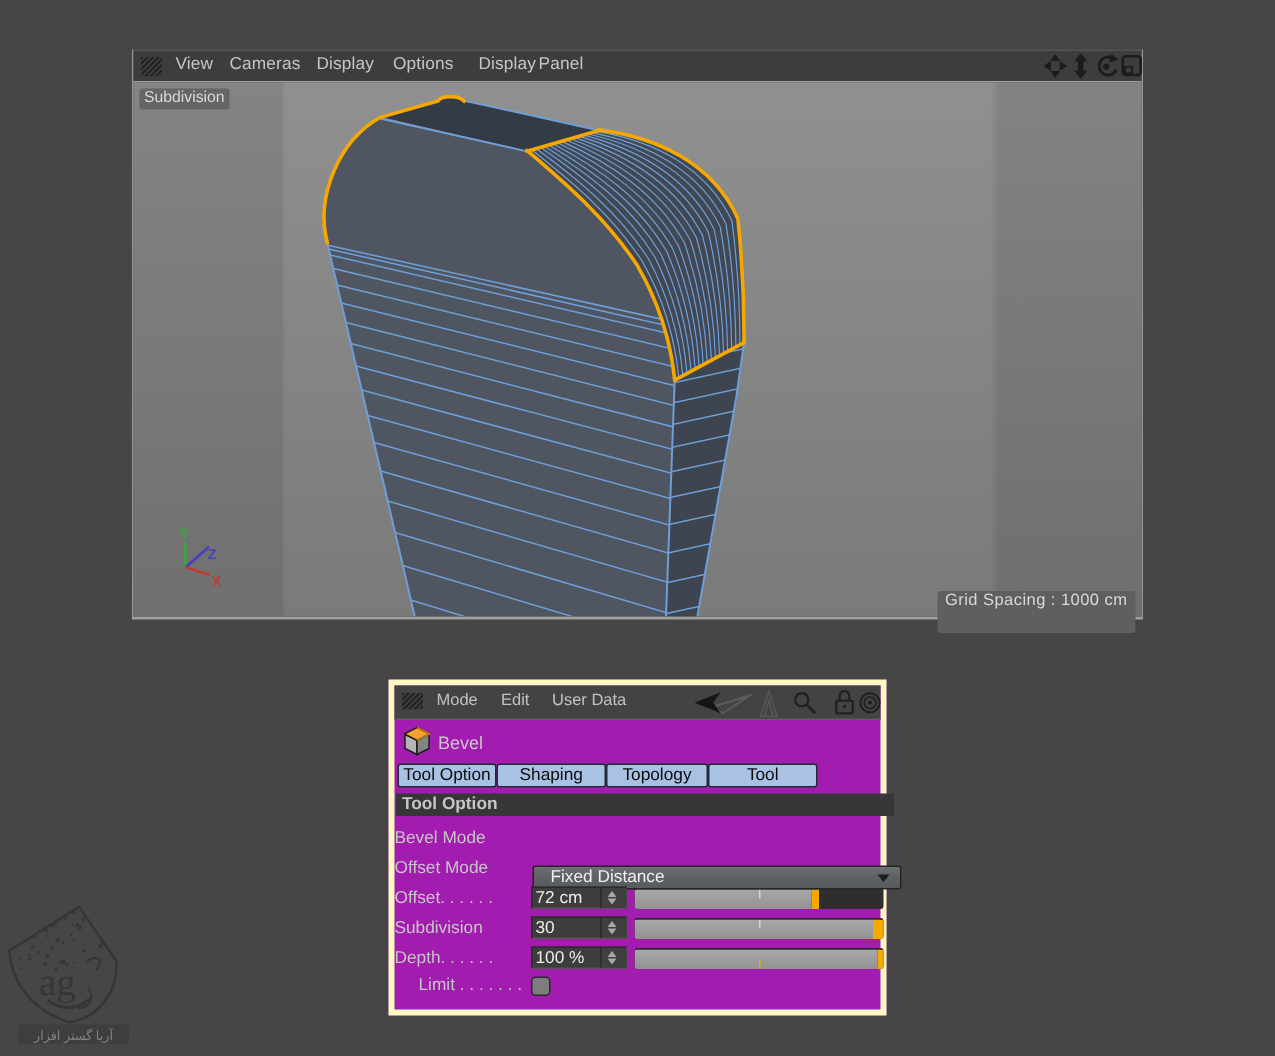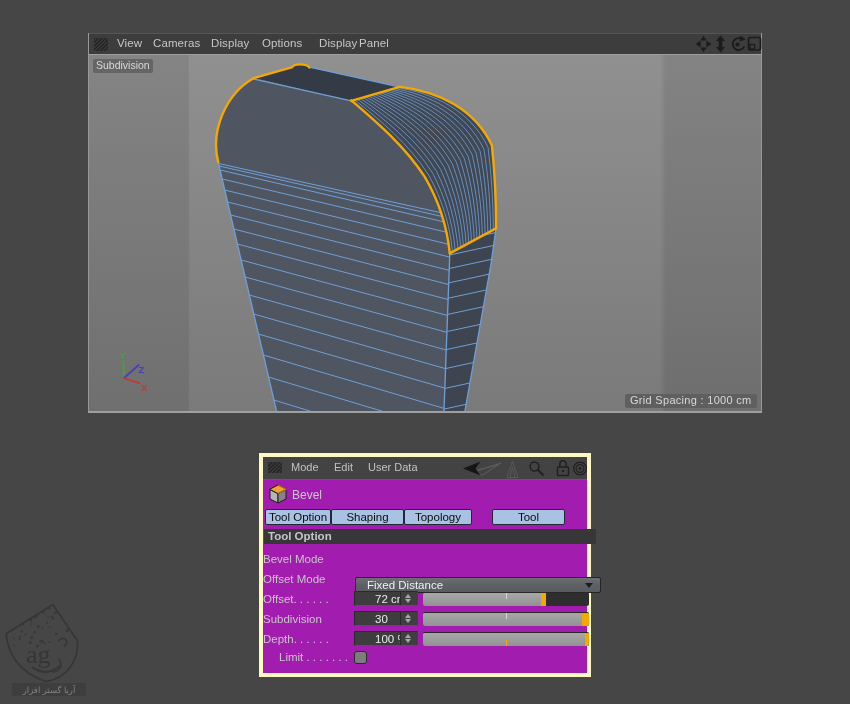--- a/index.html
+++ b/index.html
@@ -32,21 +32,21 @@
             white-space:nowrap;}
   .drop{position:absolute;left:92px;width:233px;height:14px;border:1px solid #242424;border-radius:2px;
         background:linear-gradient(to bottom,#6c6f73,#5e6165 45%,#585b5f);color:#f0f0f0;font-size:11.5px;
         line-height:14px;padding-left:11px;box-sizing:content-box;}
   .drop .arr{position:absolute;right:7px;top:4.5px;width:0;height:0;
              border-left:4.5px solid transparent;border-right:4.5px solid transparent;
              border-top:5px solid #1d1d1d;}
   .nfield{position:absolute;left:91px;width:64px;height:15px;background:#3d3d3d;
           border-top:1px solid #2a2a2a;border-left:1px solid #2a2a2a;
           border-bottom:1px solid #555;border-right:1px solid #444;
-          color:#ececec;font-size:11.5px;line-height:15px;padding-left:20px;box-sizing:border-box;}
+          color:#ececec;font-size:11.5px;line-height:15px;padding-left:2px;box-sizing:border-box;}
   .spin{position:absolute;right:1px;top:0px;width:15px;height:13px;background:#3f3f3f;
         border-left:1px solid #2a2a2a;}
   .spin:before{content:"";position:absolute;left:4px;top:2px;width:0;height:0;
         border-left:3.5px solid transparent;border-right:3.5px solid transparent;border-bottom:4px solid #a8a8a8;}
   .spin:after{content:"";position:absolute;left:4px;bottom:2px;width:0;height:0;
         border-left:3.5px solid transparent;border-right:3.5px solid transparent;border-top:4px solid #a8a8a8;}
   .slider{position:absolute;left:160px;width:166px;height:13px;background:#2e2e2e;
           border-radius:2px;overflow:hidden;border-top:1px solid #272727;}
   .slider .fill{position:absolute;left:0;top:0;height:100%;background:linear-gradient(to bottom,#a8a8a8,#929292);}
   .slider .thumb{position:absolute;top:0;height:100%;background:#f7a800;}
@@ -274,21 +274,21 @@
       <g stroke-width="1.8" fill="none">
         <path d="M22.7,33.2 L22.4,16" stroke="#3fa43f"></path>
         <path d="M22.7,33.2 L38.3,19.5" stroke="#4440c0"></path>
         <path d="M22.7,33.2 L39,38.3" stroke="#c23a34"></path>
       </g>
       <text x="18.5" y="13.5" font-size="9.5" fill="#3fa43f" font-weight="bold">Y</text>
       <text x="37.5" y="27.5" font-size="9.5" fill="#4440c0" font-weight="bold">Z</text>
       <text x="40" y="45.5" font-size="9.5" fill="#c23a34" font-weight="bold">X</text>
     </svg>
     <div class="vplabel" style="left:4px;top:4px">Subdivision</div>
-    <div class="vplabel" style="left:536px;top:339px;background:#5f5f5f;font-size:11px;letter-spacing:0.3px;padding:0 5px 1px 5px">Grid Spacing : 1000 cm</div>
+    <div class="vplabel" style="left:536px;top:339px;background:#5f5f5f;font-size:11px;letter-spacing:0.3px;padding:0 5px 15px 5px">Grid Spacing : 1000 cm</div>
   </div>
 </div>
 
 <div id="am" class="abs">
   <div id="amhead" class="abs">
     <svg class="abs" style="left:5px;top:5px" width="14" height="11" viewBox="0 0 14 11">
       <rect width="14" height="11" fill="url(#hatch)"></rect>
     </svg>
     <span class="menu" style="left:28px">Mode</span>
     <span class="menu" style="left:71px">Edit</span>
@@ -313,21 +313,21 @@
     <path d="M1,5.5 L9,9.5 L9,19 L1,15 Z" fill="#b5b5b5" stroke="#1c1c1c" stroke-width="1"></path>
     <path d="M17,5.5 L9,9.5 L9,19 L17,15 Z" fill="#848484" stroke="#1c1c1c" stroke-width="1"></path>
     <path d="M9,1 L17.4,5.3 L9,9.6 L0.6,5.3 Z" fill="#f2a32d" stroke="#1c1c1c" stroke-width="1"></path>
     <path d="M9,1 L17.4,5.3 L9,9.6" fill="none" stroke="#c77f1a" stroke-width="1"></path>
   </svg>
   <span class="abs" style="left:29px;top:31px;font-size:12px;color:#c8c8c8">Bevel</span>
 
   <div class="tab" style="left:2px;top:52px;width:64px;">Tool Option</div>
   <div class="tab" style="left:68px;top:52px;width:71px;">Shaping</div>
   <div class="tab" style="left:141px;top:52px;width:66px;">Topology</div>
-  <div class="tab" style="left:209px;top:52px;width:71px;margin-left:20px;">Tool</div>
+  <div class="tab" style="left:209px;top:52px;width:71px;">Tool</div>
   <div id="secbar" class="abs">Tool Option</div>
 
   <div class="rowlabel" style="left:0;top:96px">Bevel Mode</div>
   <div class="rowlabel" style="left:0;top:116px">Offset Mode</div>
   <div class="drop" style="top:120px">Fixed Distance<span class="arr"></span></div>
 
   <div class="rowlabel" style="left:0;top:136px">Offset. . . . . .</div>
   <div class="nfield" style="top:134px">72 cm<span class="spin"></span></div>
   <div class="slider" style="top:135px">
     <div class="fill" style="width:118px"></div>

